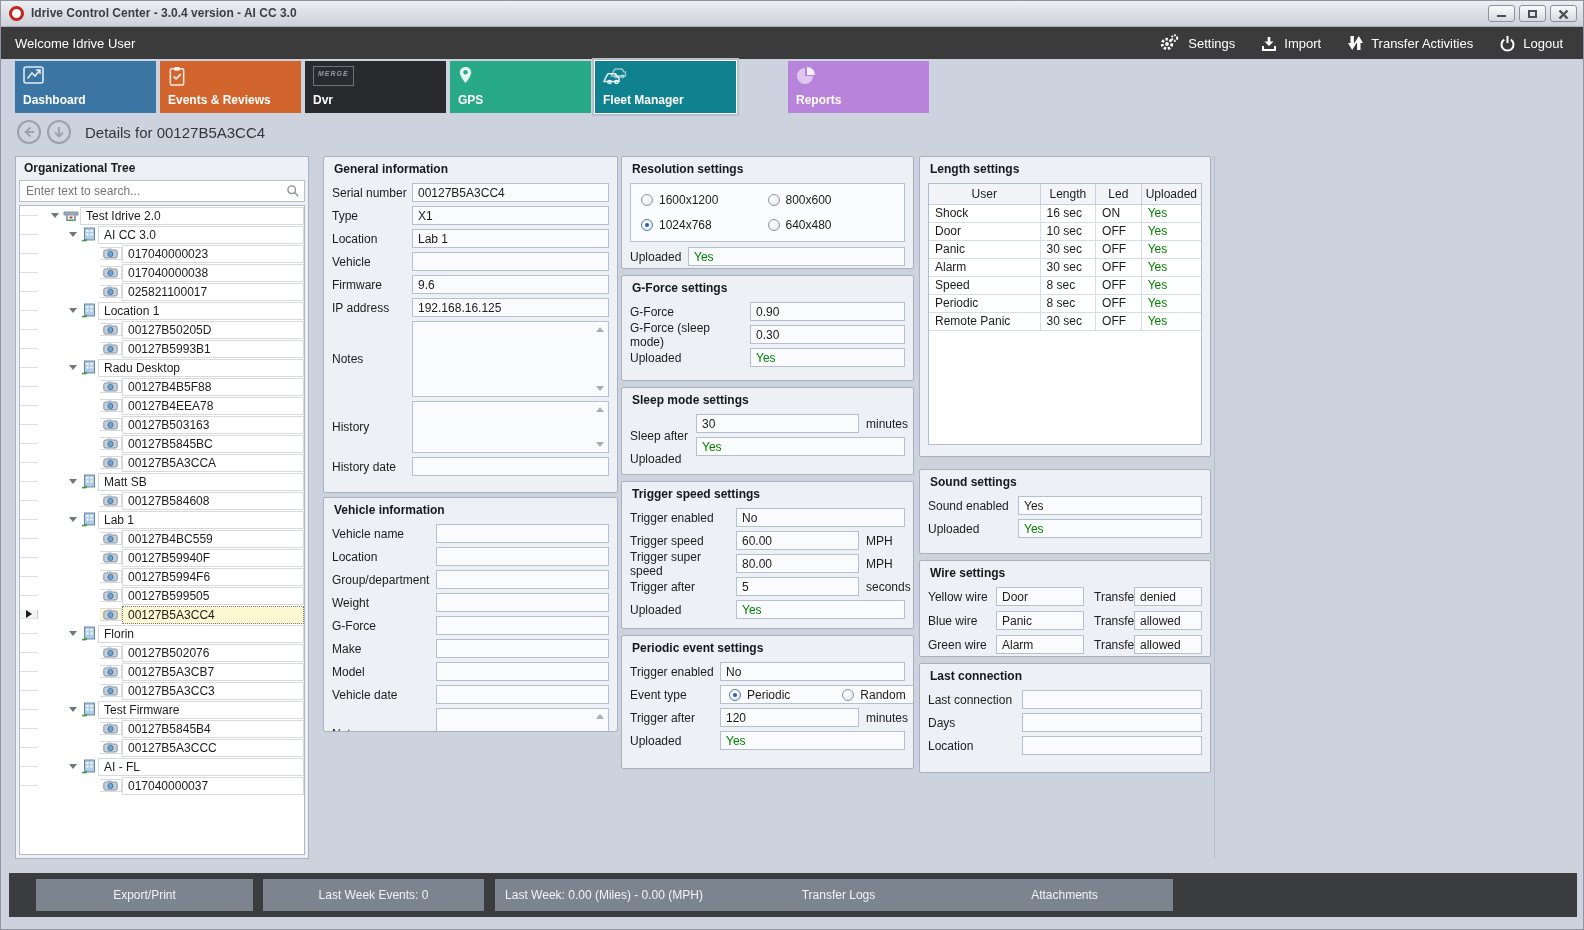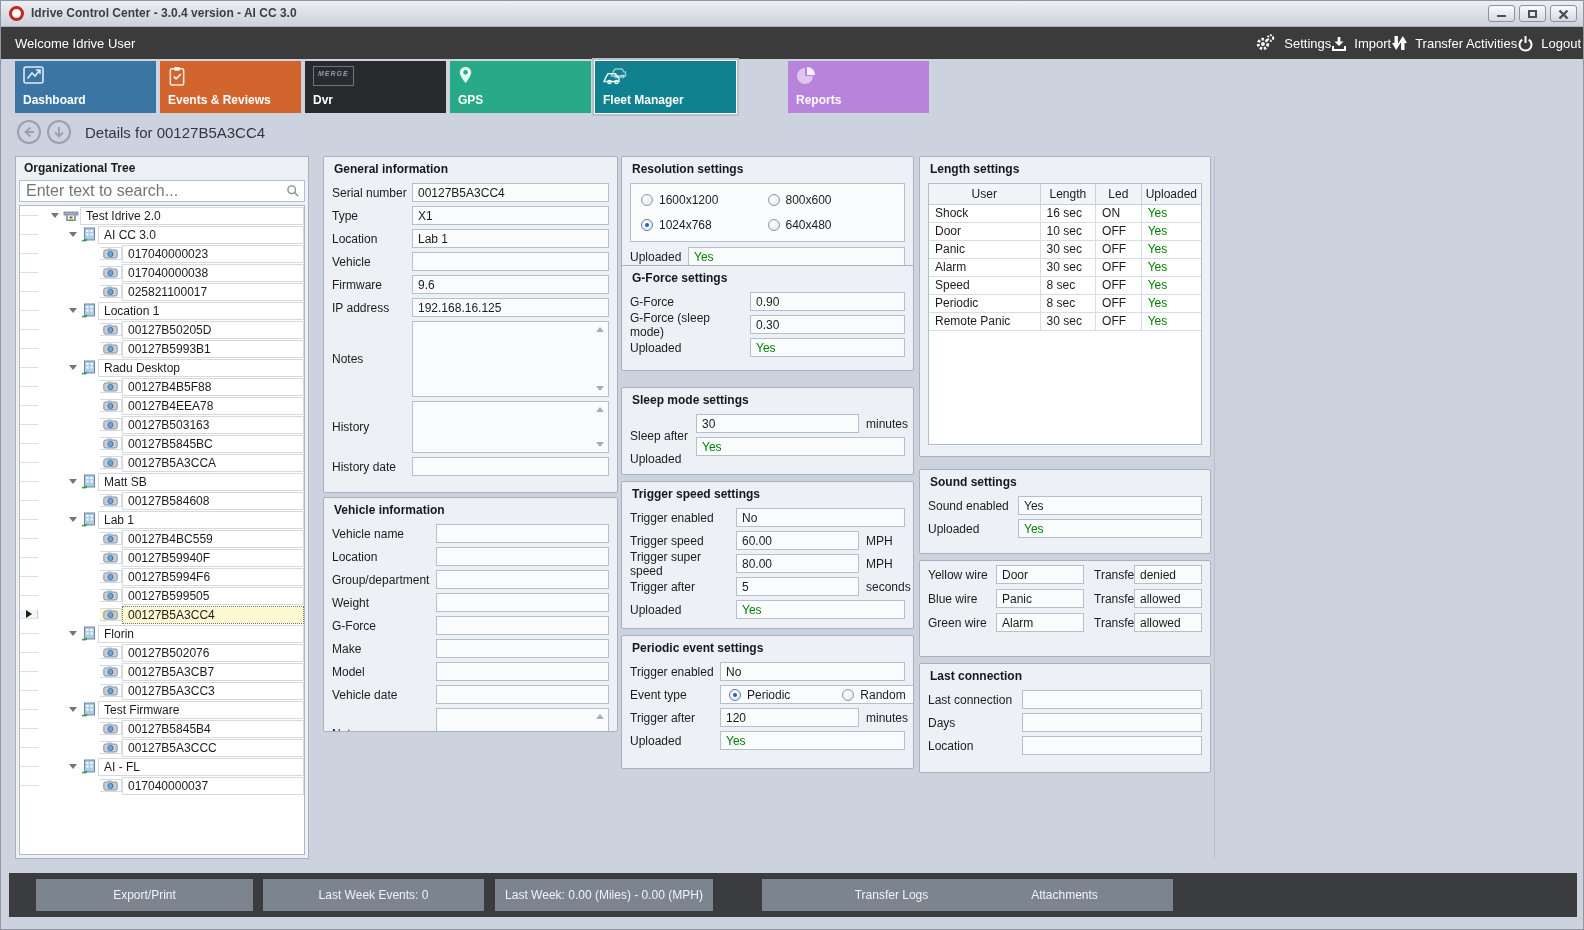--- a/index.html
+++ b/index.html
@@ -17,21 +17,21 @@
   .win-btn { width:27px; height:17px; border:1px solid #8d939d; border-radius:3px;
     background:linear-gradient(#fafbfc,#d6dae0); position:relative; cursor:default; }
   .win-btn .g-min { position:absolute; left:8px; bottom:4px; width:9px; height:2px; background:#4a4f57; }
   .win-btn .g-max { position:absolute; left:8px; top:4px; width:9px; height:8px; border:2px solid #4a4f57; }
   .win-btn svg { position:absolute; left:7px; top:3px; }
 
   
   #topbar { position:absolute; left:0; top:26px; width:100%; height:32px; background:#3b3b3c;
     display:flex; align-items:center; color:#fff; }
   #welcome { margin-left:14px; font-size:13px; }
-  #top-actions { margin-left:auto; display:flex; align-items:center; margin-right:2px; }
+  #top-actions { margin-left:auto; display:flex; align-items:center; gap:26px; margin-right:20px; }
   .top-action { display:flex; align-items:center; gap:7px; color:#fff; font-size:13px; cursor:pointer; }
   .top-action svg { display:block; }
 
   
   #nav { position:absolute; left:14px; top:60px; display:flex; gap:4px; }
   .tile { width:141px; height:52px; position:relative; cursor:pointer; }
   .tile.selected { box-shadow:0 0 0 1px #fff, 0 0 0 3px #b9c0ca; }
   .tile-icon { position:absolute; left:8px; top:5px; height:20px; }
   .tile-label { position:absolute; left:8px; bottom:6px; color:#fff; font-weight:bold; font-size:12px; }
   .merge-box { display:inline-block; border:1px solid #70747a; color:#969aa1; font-size:7px;
@@ -82,21 +82,21 @@
   #panel-periodic .f-label { width:90px; }
   #panel-sound .f-label { width:90px; }
   #panel-lastconn .f-label { width:94px; }
 
   
   #tree-panel { position:absolute; left:14px; top:155px; width:294px; height:703px;
     background:#edf0f4; border:1px solid #a9b1bd; display:flex; flex-direction:column; }
   #tree-title { font-weight:bold; padding:4px 8px; }
   #tree-search { margin:1px 3px 3px 3px; position:relative; }
   #tree-search input { width:100%; height:22px; border:1px solid #b5c0ce; background:#fff;
-    padding:0 22px 0 6px; font-family:"Liberation Sans",sans-serif; font-size:16px; color:#9aa0a8; }
+    padding:0 22px 0 6px; font-family:"Liberation Sans",sans-serif; font-size:12px; color:#9aa0a8; }
   #tree-search svg { position:absolute; right:5px; top:4px; }
   #tree-body { flex:1; margin:0 3px 3px 3px; background:#fff; border:1px solid #b0b8c2; overflow:hidden; }
   .t-row { display:flex; align-items:center; height:19px; }
   .t-gutter { flex:none; width:18px; background:#f3f4f6; border-right:1px solid #c6cad0;
     border-bottom:1px solid #dde0e5; display:flex; align-items:center; justify-content:center; }
   .t-sel-arrow { width:0; height:0; border-top:4px solid transparent; border-bottom:4px solid transparent;
     border-left:6px solid #1c1c1c; }
   .t-sp { flex:none; }
   .t-exp { flex:none; width:14px; display:flex; align-items:center; justify-content:center; cursor:pointer; }
   .t-exp i { width:0; height:0; border-left:4px solid transparent; border-right:4px solid transparent;
@@ -828,21 +828,21 @@
         </div>
       <div>
           <div class="f-row">
             <div class="f-label">Uploaded</div>
             <input class="f-input green" readonly="" value="Yes" style="">
           </div>
         </div>
     </div>
   </div>
 
-  <div class="panel" id="panel-gforce" style="left:620px;top:264px;width:293px;height:106px">
+  <div class="panel" id="panel-gforce" style="left:620px;top:274px;width:293px;height:106px">
     <div class="panel-h">G-Force settings</div>
     <div class="panel-b">
         <div class="f-row">
           <div class="f-label">G-Force</div>
           <input class="f-input" readonly="" value="0.90" style="">
         </div>
         <div class="f-row">
           <div class="f-label">G-Force (sleep mode)</div>
           <input class="f-input" readonly="" value="0.30" style="">
         </div>
@@ -1005,20 +1005,21 @@
           <input class="f-input" readonly="" value="Yes" style="">
         </div>
         <div class="f-row">
           <div class="f-label">Uploaded</div>
           <input class="f-input green" readonly="" value="Yes" style="">
         </div>
       </div>
   </div>
 
   <div class="panel" id="panel-wire" style="left:918px;top:559px;width:292px;height:97px">
+    <div class="panel-h">Wire settings</div>
     <div class="panel-b">
         <div class="w-row">
           <span class="w-l1">Yellow wire</span>
           <input class="w-v1" readonly="" value="Door" style="">
           <span class="w-l2">Transfer</span>
           <input class="w-v2" readonly="" value="denied" style="">
         </div>
         <div class="w-row">
           <span class="w-l1">Blue wire</span>
           <input class="w-v1" readonly="" value="Panic" style="">
@@ -1051,16 +1052,16 @@
         </div>
       </div>
   </div>
 
   <div id="vsplit"></div>
 
   <div id="footer">
     <button class="foot-btn" style="left:27px;width:217px">Export/Print</button>
     <button class="foot-btn" style="left:254px;width:221px">Last Week Events: 0</button>
     <button class="foot-btn" style="left:486px;width:218px">Last Week: 0.00 (Miles) - 0.00 (MPH)</button>
-    <button class="foot-btn" style="left:753px;width:259px">Transfer Logs</button>
+    <button class="foot-btn" style="left:700px;width:259px">Transfer Logs</button>
     <button class="foot-btn" style="left:947px;width:217px">Attachments</button>
   </div>
 </div>
 
 </body></html>

